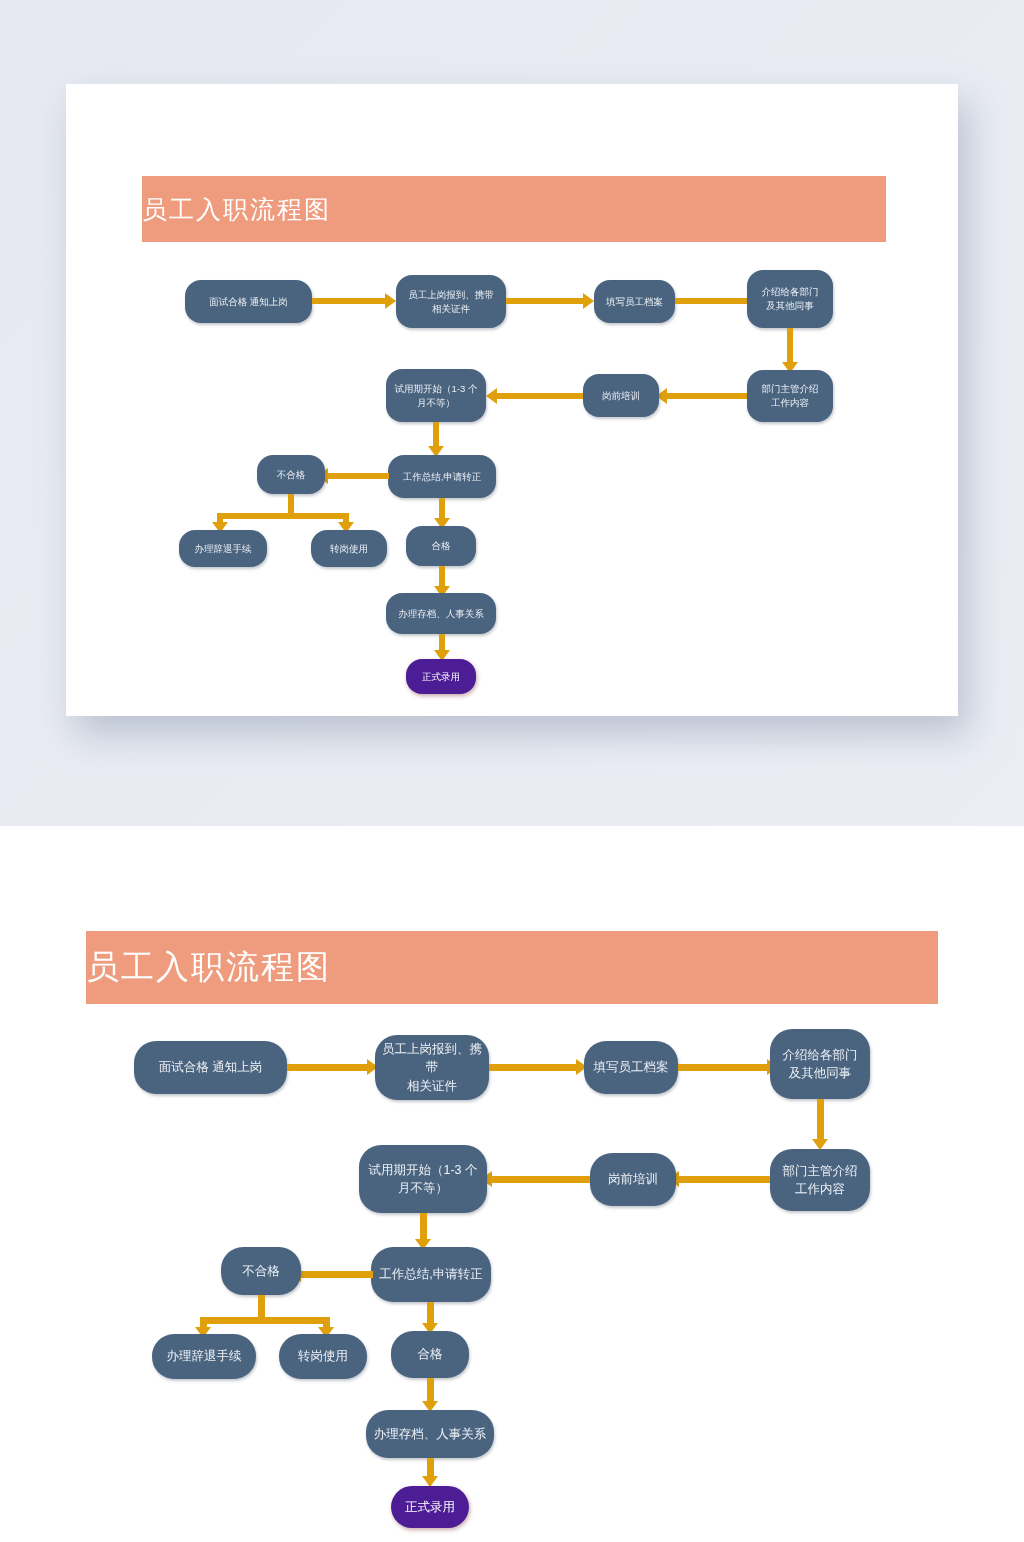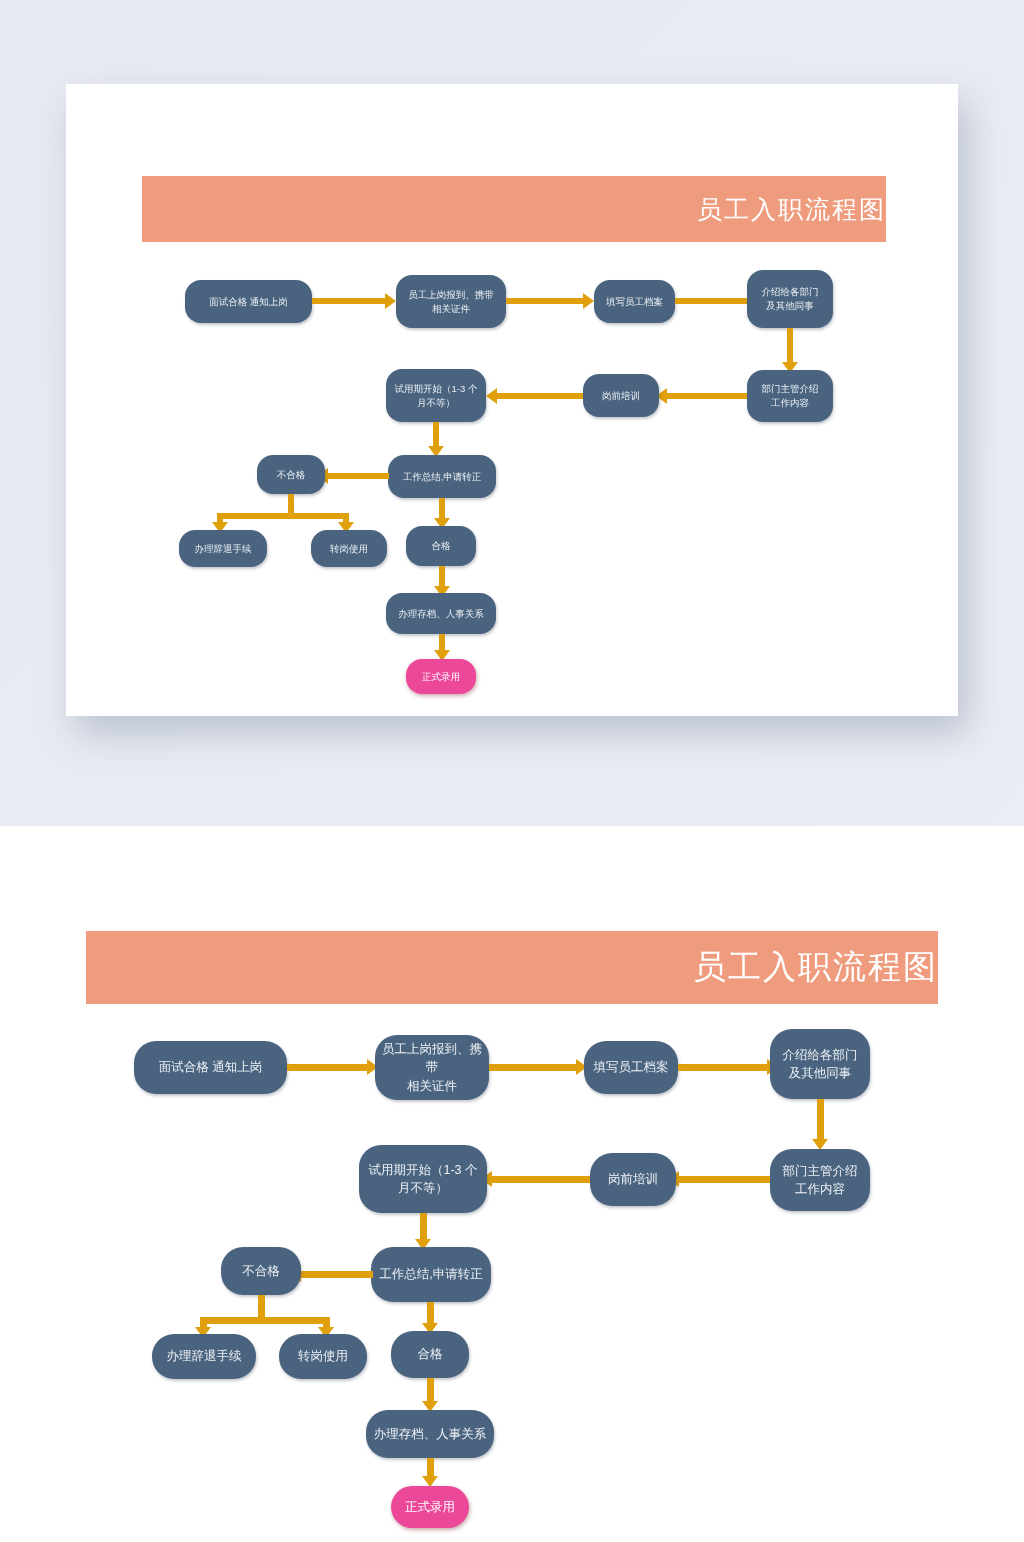--- a/index.html
+++ b/index.html
@@ -45,21 +45,21 @@
   
   .chart {
     position: absolute;
     left: 0; top: 0;
   }
   .banner {
     position: absolute;
     background: #ef9c7e;
     display: flex;
     align-items: center;
-    justify-content: flex-end;
+    justify-content: flex-start;
     box-sizing: border-box;
   }
   .banner-title {
     color: #ffffff;
     font-weight: 400;
     letter-spacing: 2px;
     white-space: nowrap;
   }
 
   .node {
@@ -70,21 +70,21 @@
     display: flex;
     align-items: center;
     justify-content: center;
     text-align: center;
     line-height: 1.45;
     padding: 2px 6px;
     box-shadow: 1px 2px 3px rgba(60,70,90,0.30);
     white-space: pre-line;
   }
   .node.terminal {
-    background: #ec4899;
+    background: #4c1d95;
     color: #ffffff;
     box-shadow: 1px 2px 4px rgba(100,10,15,0.35);
   }
 
   
   .conn {
     position: absolute;
     background: #dfa00c;
   }
   .arrow-head {

